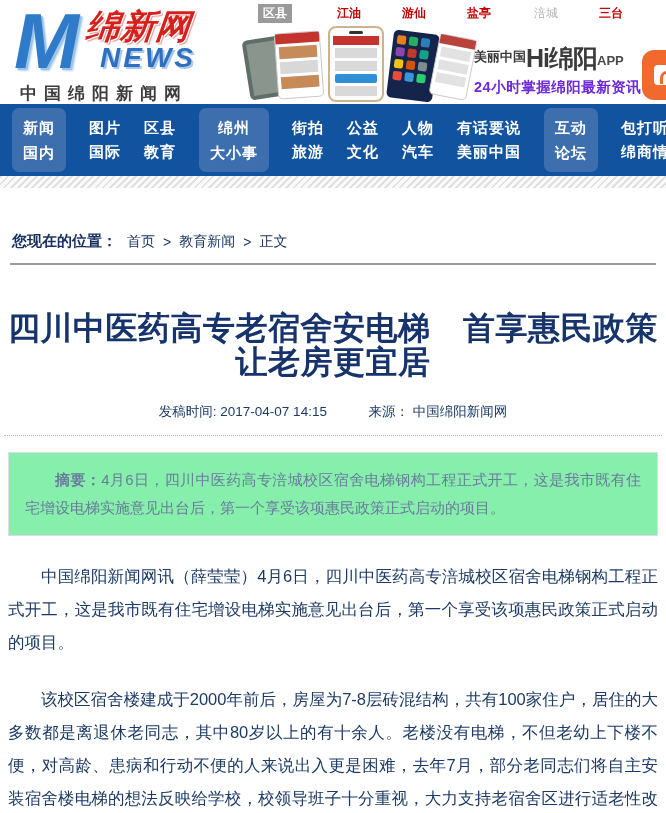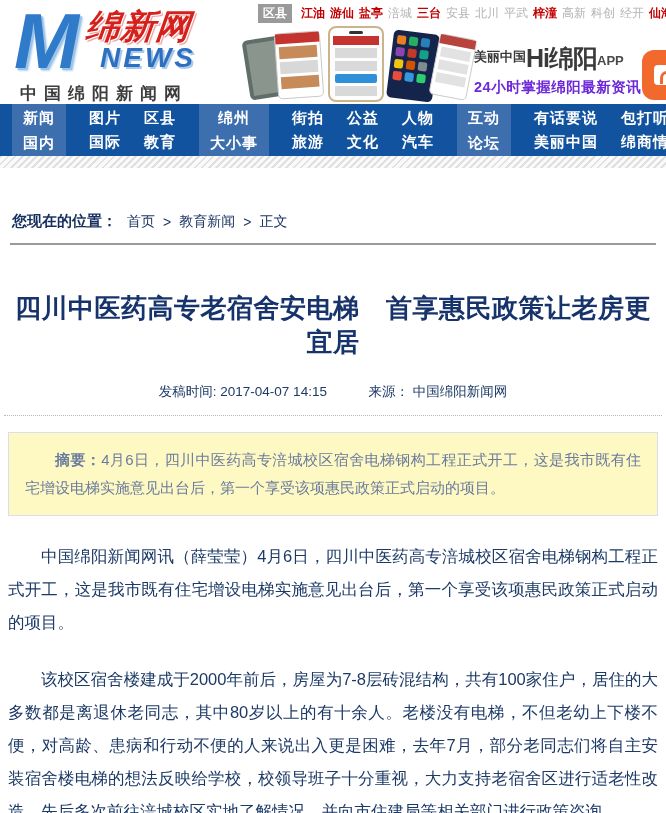--- a/index.html
+++ b/index.html
@@ -30,22 +30,22 @@
   .logo-sub {
     position:absolute; left:12px; top:80px; font-size:17px; font-weight:bold; color:#3c3c3c;
     letter-spacing:7px; white-space:nowrap;
   }
   .region-bar {
     position:absolute; left:258px; top:4px; width:408px; font-size:12px; font-weight:bold;
     white-space:nowrap; display:flex; align-items:center; gap:5px;
   }
   .region-label { background:#9a9a9a; color:#fff; padding:1px 5px; font-weight:bold; margin-right:4px; }
   .region-bar a { text-decoration:none; cursor:pointer; }
-  .region-bar .hl { color:#c30000; }
-  .region-bar .dim { color:#b3b3b3; font-weight:normal; }
+  .region-bar .hl { color:#c30000;margin-left:36px; }
+  .region-bar .dim { color:#b3b3b3; font-weight:normal;margin-left:38px; }
 
   .app-banner { position:absolute; left:244px; top:26px; width:422px; height:76px; cursor:pointer; }
   .phones { position:absolute; left:0; top:0; width:228px; height:76px; }
   .ph { position:absolute; border-radius:5px; }
   .ph1 { left:2px; top:12px; width:38px; height:60px; background:#5f6e68; transform:rotate(-9deg); }
   .ph1 .scr { position:absolute; inset:4px; background:#8a958d; }
   .ph2 { left:32px; top:6px; width:46px; height:66px; background:#fff; border:1px solid #c9c9c9; transform:rotate(-4deg); }
   .ph2 .bar { height:10px; background:#c5332e; }
   .ph2 .blk { margin:3px; height:12px; background:#d8d8d8; }
   .ph2 .blk.c { background:#c78b5a; }
@@ -75,21 +75,21 @@
     border-radius:12px; display:flex; align-items:center; justify-content:center;
   }
   .app-icon .glyph { width:26px; height:20px; background:#fff; border-radius:4px; position:relative; }
   .app-icon .glyph:after {
     content:""; position:absolute; left:6px; top:6px; width:14px; height:10px;
     border-radius:7px 7px 0 0; border:3px solid #f2692e; border-bottom:none;
   }
 
   
   .nav {
-    height:52px; background:#11539e; display:flex; align-items:center;
+    height:72px; background:#11539e; display:flex; align-items:center;
     padding-left:12px; gap:23px; overflow:hidden;
   }
   .nav-item {
     color:#fff; font-size:15px; font-weight:bold; text-align:center; line-height:24px;
     letter-spacing:1px; cursor:pointer; white-space:nowrap;
   }
   .nav-item.boxed { background:#3d6fae; border-radius:7px; padding:7px 11px; line-height:25px; }
 
   .stripes {
     height:12px;
@@ -100,28 +100,28 @@
   .breadcrumb {
     margin:44px 10px 0; padding:0 2px 12px; border-bottom:2px solid #9a9a9a;
     font-size:14px; color:#17305f; display:flex; align-items:center;
   }
   .bc-label { font-weight:bold; font-size:15px; margin-right:10px; }
   .bc-link { color:#17305f; text-decoration:none; cursor:pointer; }
   .bc-sep { margin:0 8px; color:#17305f; }
 
   
   .title {
-    margin:46px 6px 0; text-align:center; font-size:26px; font-weight:bold;
+    margin:46px 6px 0; text-align:center; font-size:32px; font-weight:bold;
     color:#16336b; letter-spacing:0.5px; line-height:34px;
   }
   .meta { margin-top:24px; text-align:center; font-size:13.5px; color:#1c3a66; }
   .meta .gap { display:inline-block; width:34px; }
   .dotted { margin:14px 4px 0; border-bottom:1px dotted #b9b9b9; }
   .summary {
-    margin:16px 8px 16px; background:#fef9c3; border:1px solid #dcdcee;
+    margin:16px 8px 16px; background:#86efac; border:1px solid #dcdcee;
     padding:13px 16px; font-size:15px; line-height:28px; color:#6a7b9e;
     text-indent:2em; text-align:justify;
   }
   .summary b { font-weight:bold; }
   .para {
     margin:24px 8px 0; font-size:16.5px; line-height:33px; color:#1c3a66;
     text-indent:2em; text-align:justify;
   }
 </style>
 </head>
@@ -230,27 +230,27 @@
         <div>旅游</div>
     </div>
     <div class="nav-item">
       <div>公益</div>
         <div>文化</div>
     </div>
     <div class="nav-item">
       <div>人物</div>
         <div>汽车</div>
     </div>
+    <div class="nav-item">
+      <div>有话要说</div>
+        <div>美丽中国</div>
+    </div>
     <div class="nav-item boxed">
       <div>互动</div>
         <div>论坛</div>
-    </div>
-    <div class="nav-item">
-      <div>有话要说</div>
-        <div>美丽中国</div>
     </div>
     <div class="nav-item">
       <div>包打听</div>
         <div>绵商情</div>
     </div>
 
   </div>
 
   <div class="stripes"></div>
 

